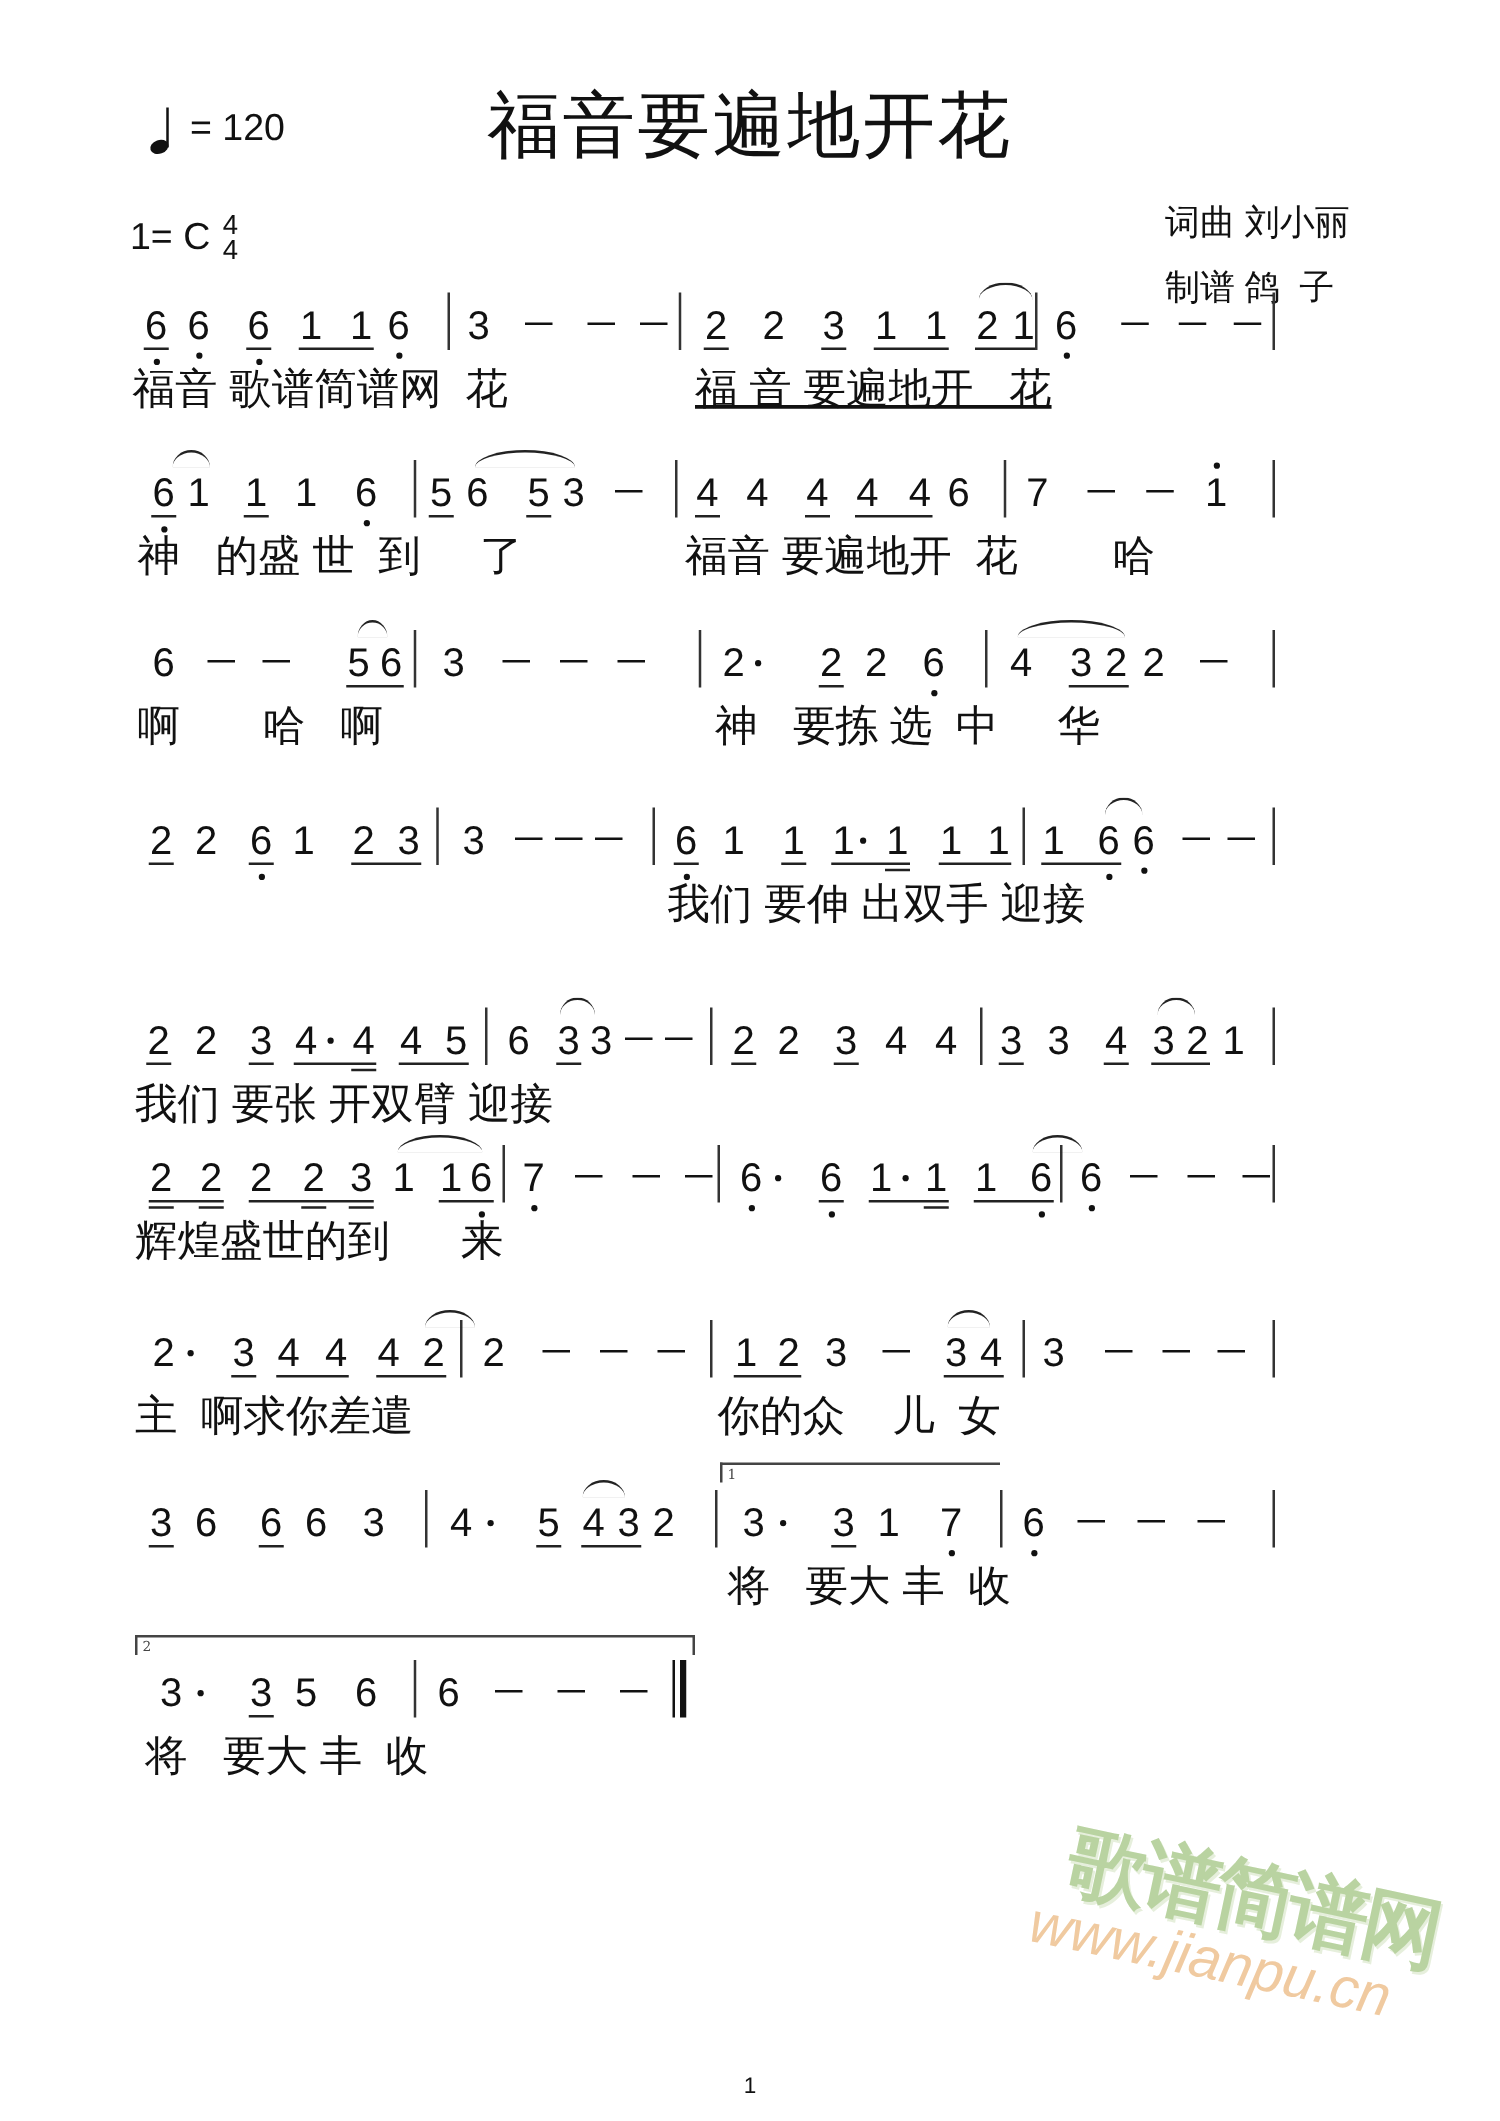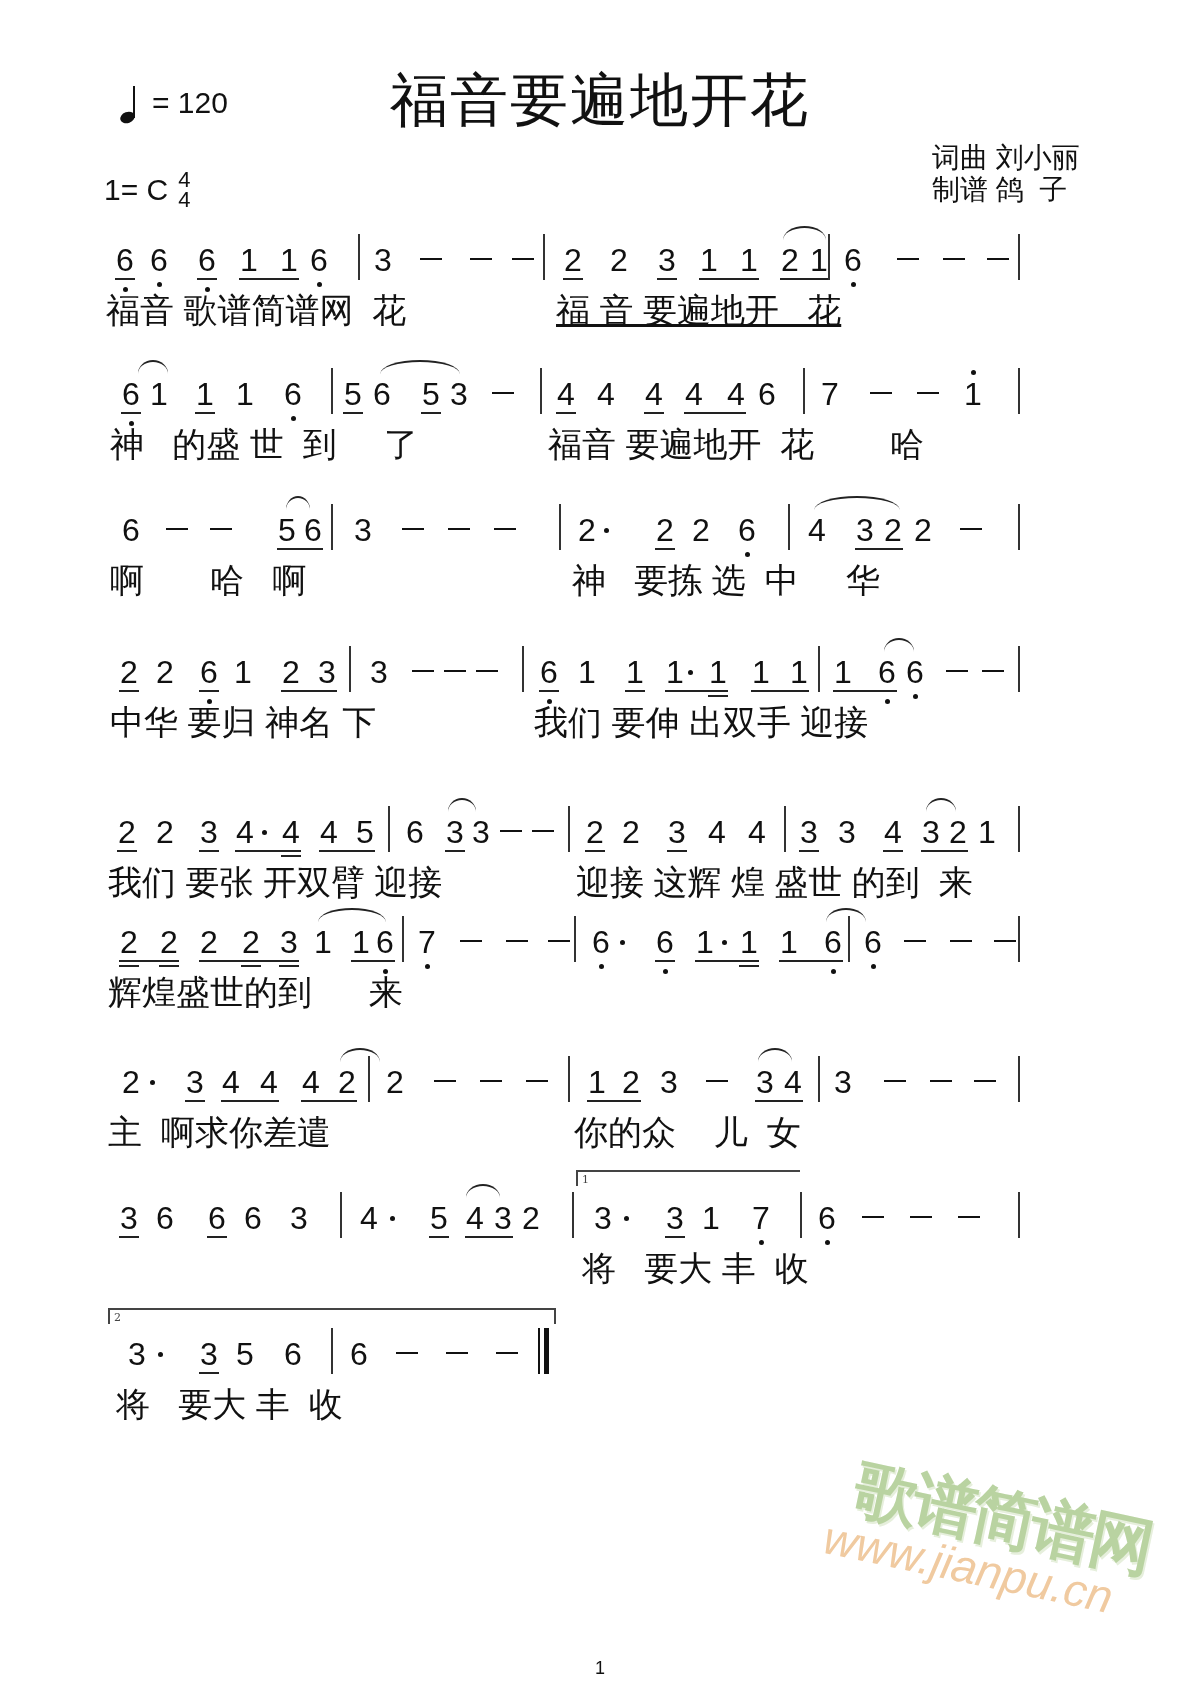--- a/index.html
+++ b/index.html
@@ -6,21 +6,21 @@
   body{width:1200px;height:1697px;position:relative;overflow:hidden;font-family:"Liberation Sans","DejaVu Sans",sans-serif;color:#111;}
   .abs{position:absolute;}
   #title{left:0;width:1200px;top:62px;text-align:center;font-size:58px;letter-spacing:2px;font-weight:normal;}
   #tempo{left:118px;top:86px;font-size:30px;display:flex;gap:14px;}
   .qnote{position:relative;width:20px;height:40px;}
   .qnote .stem{position:absolute;left:15px;top:0;width:2px;height:32px;background:#111;}
   .qnote .head{position:absolute;left:2px;top:26px;width:15px;height:11px;border-radius:50%;background:#111;transform:rotate(-20deg);}
   #key{left:104px;top:170px;font-size:30px;display:flex;align-items:center;gap:10px;}
   .timesig{display:flex;flex-direction:column;align-items:center;font-size:22px;line-height:20px;}
   #credits{left:932px;top:142px;font-size:28px;line-height:32px;}
-  .credit-line{white-space:pre;}
+  .credit-line{white-space:pre;margin-top:20px;}
   .row{position:absolute;left:0;width:1200px;height:120px;}
   .note{position:absolute;top:0;width:26px;height:80px;font-size:32px;line-height:40px;text-align:center;}
   .note .d{display:block;height:40px;}
   .dot-above{position:absolute;top:-4px;left:11px;width:5px;height:5px;border-radius:50%;background:#111;}
   .dot-below{position:absolute;width:5px;height:5px;border-radius:50%;background:#111;left:11px;}
   .ul{position:absolute;height:2px;background:#222;}
   .barline{position:absolute;width:2px;background:#333;top:-6px;height:46px;}
   .final-thin{position:absolute;width:2px;background:#111;top:-6px;height:46px;}
   .final-thick{position:absolute;width:5px;background:#111;top:-6px;height:46px;}
   .dash{position:absolute;top:18px;width:22px;height:2px;background:#111;}
@@ -334,21 +334,20 @@
       <div class="dash" style="left: 444px;"></div>
       <div class="dash" style="left: 476px;"></div>
       <div class="dash" style="left: 946px;"></div>
       <div class="dash" style="left: 982px;"></div>
       <div class="aug" style="left: 688px;"></div>
       <div class="barline" style="left: 349px;"></div>
       <div class="barline" style="left: 522px;"></div>
       <div class="barline" style="left: 818px;"></div>
       <div class="barline" style="left: 1018px;"></div>
       <div class="tie" style="left: 884px; width: 30px; top: -14px;"></div>
-      <div class="lyric" style="left: 110px;">中华 要归 神名 下</div>
       <div class="lyric" style="left: 534px;">我们 要伸 出双手 迎接</div>
     </div>
     <div class="row" style="top: 812px;">
       <div class="note" style="left: 114px;">
         <span class="d">2</span>
       </div>
       <div class="ul" style="left: 117px; width: 20px; top: 38px;"></div>
       <div class="note" style="left: 152px;">
         <span class="d">2</span>
       </div>
@@ -422,21 +421,20 @@
       <div class="dash" style="left: 500px;"></div>
       <div class="dash" style="left: 532px;"></div>
       <div class="aug" style="left: 262px;"></div>
       <div class="barline" style="left: 388px;"></div>
       <div class="barline" style="left: 568px;"></div>
       <div class="barline" style="left: 784px;"></div>
       <div class="barline" style="left: 1018px;"></div>
       <div class="tie" style="left: 448px; width: 28px; top: -14px;"></div>
       <div class="tie" style="left: 926px; width: 30px; top: -14px;"></div>
       <div class="lyric" style="left: 108px;">我们 要张 开双臂 迎接</div>
-      <div class="lyric" style="left: 576px;">迎接 这辉 煌 盛世 的到  来</div>
     </div>
     <div class="row" style="top: 922px;">
       <div class="note" style="left: 116px;">
         <span class="d">2</span>
       </div>
       <div class="note" style="left: 156px;">
         <span class="d">2</span>
       </div>
       <div class="note" style="left: 196px;">
         <span class="d">2</span>

